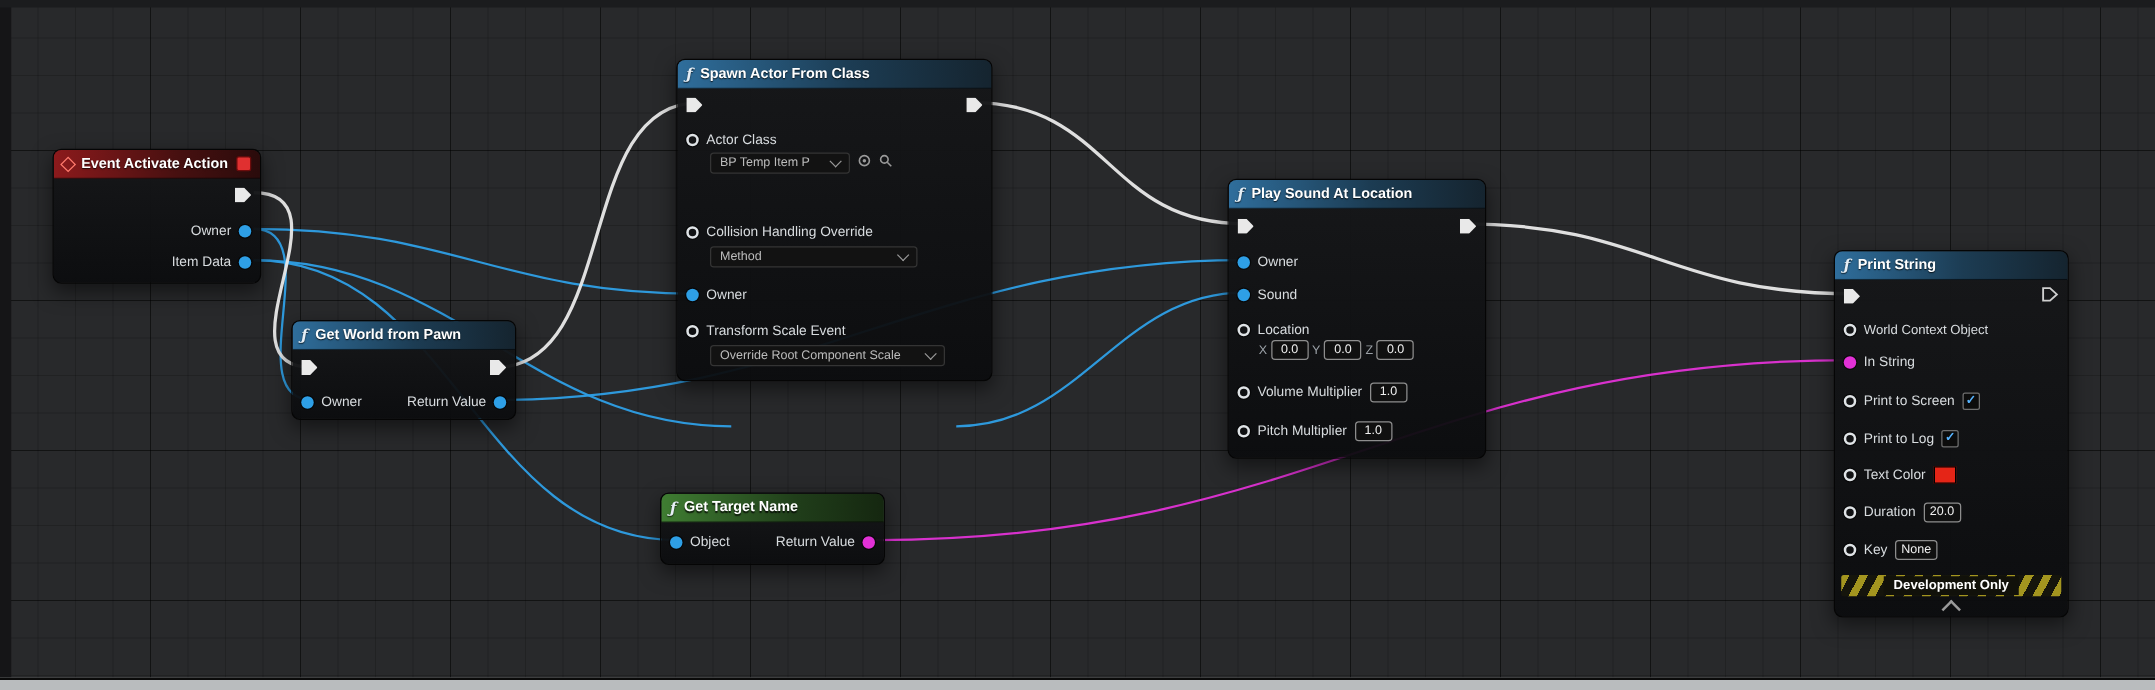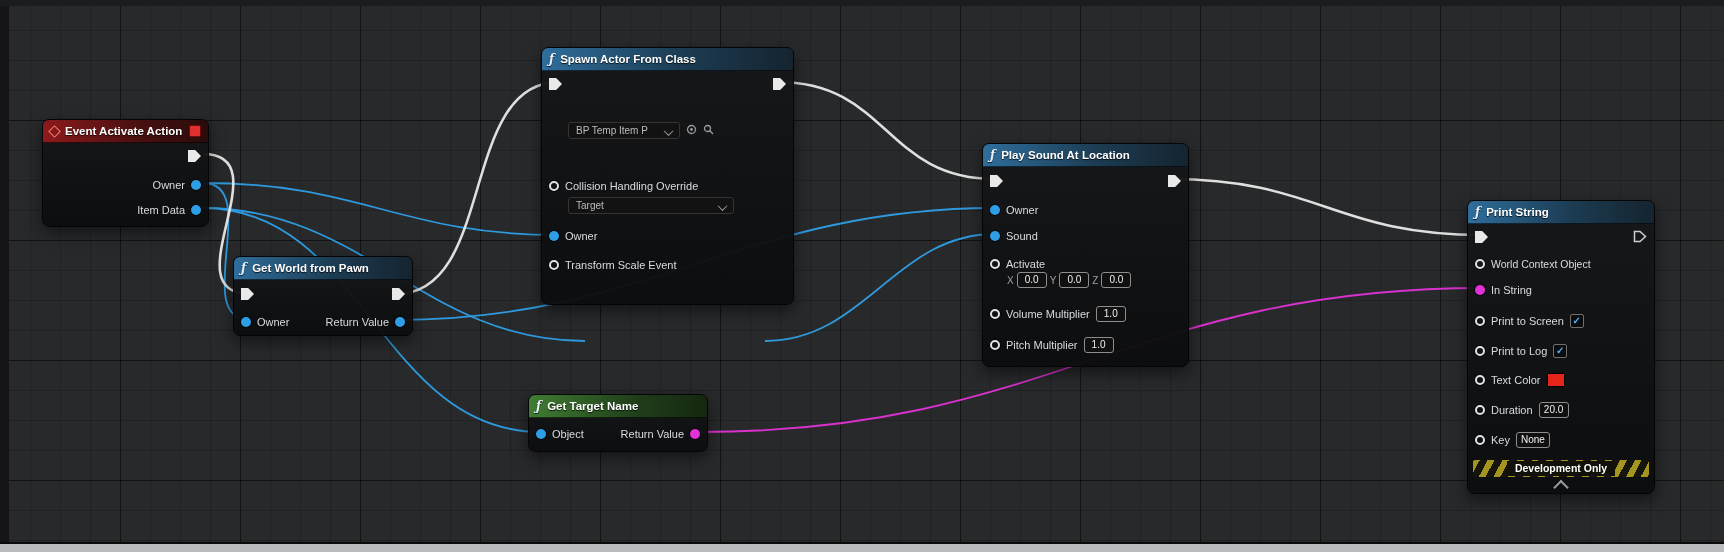--- a/index.html
+++ b/index.html
@@ -60,21 +60,21 @@
   .h-bool{border-color:var(--bool,#d0342c)}
   .h-vec{border-color:var(--vector,#f0c420)}
   .h-name{border-color:var(--name,#bd94e8)}
   .h-struct{border-color:var(--struct,#3f6fd8)}
   .c-xform{background:var(--transform,#f7941d)}
   .h-enum{border-color:var(--enum,#2fae66)}
 
   .field{background:#101010;border:1px solid #8d8d8d;border-radius:3px;padding:0 4px;
     font-size:10px;line-height:14px;color:#efefef;min-width:20px;text-align:center;white-space:nowrap}
   .dd{background:#121212;border:1px solid #343434;border-radius:3px;padding:2px 7px;
-    font-size:10px;color:#bcbcbc;display:inline-flex;align-items:flex-end;gap:8px;white-space:nowrap}
+    font-size:10px;color:#bcbcbc;display:inline-flex;align-items:center;gap:8px;white-space:nowrap}
   .dd .chev{margin-left:auto}
   .chev{width:6px;height:6px;border-right:1.5px solid #9a9a9a;border-bottom:1.5px solid #9a9a9a;
     transform:rotate(45deg) translate(-1px,-1px);flex:none}
   .cb{width:12px;height:12px;background:#0c0c0c;border:1px solid #6f6f6f;border-radius:2px;
     display:flex;align-items:center;justify-content:center;flex:none}
   .cb::after{content:"\2713";color:#57b4ff;font-size:10px;font-weight:bold;line-height:1}
   .swatch{width:16px;height:12px;background:#e52517;border:1px solid #000;flex:none}
   .iconbtn{color:#9a9a9a;font-size:11px;line-height:1;flex:none}
 
   .dev{position:absolute;left:5px;right:5px;height:17px;display:flex;align-items:center;justify-content:center;
@@ -155,20 +155,24 @@
     <div class="hdr fn">
       <span class="ficon">ƒ</span>
       <span>Spawn Actor From Class</span>
     </div>
     <div class="row" style="top:27px">
         <span class="exec"></span>
       </div>
     <div class="row out" style="top:27px">
         <span class="exec"></span>
       </div>
+    <div class="row" style="top:55px">
+      <span class="pin hollow h-obj"></span>
+      <span class="plabel">Actor Class</span>
+    </div>
     <div class="row" style="top:73px;left:26px">
       <span class="dd" style="width:96px">
         <span>BP Temp Item P</span>
         <span class="chev"></span>
       </span>
       <span class="iconbtn">
         <svg width="11" height="11" viewBox="0 0 11 11">
             <circle cx="5.5" cy="5.5" r="4" fill="none" stroke="#9a9a9a" stroke-width="1.3"></circle>
             <circle cx="5.5" cy="5.5" r="1.4" fill="#9a9a9a"></circle>
           </svg>
@@ -179,31 +183,37 @@
             <line x1="6.8" y1="6.8" x2="10" y2="10" stroke="#9a9a9a" stroke-width="1.3"></line>
           </svg>
       </span>
     </div>
     <div class="row" style="top:129px">
       <span class="pin hollow h-enum"></span>
       <span class="plabel">Collision Handling Override</span>
     </div>
     <div class="row" style="top:148px;left:26px">
       <span class="dd" style="width:150px">
-        <span>Target</span>
+        <span>Method</span>
         <span class="chev"></span>
       </span>
     </div>
     <div class="row" style="top:179px">
       <span class="pin c-obj"></span>
       <span class="plabel">Owner</span>
     </div>
     <div class="row" style="top:208px">
       <span class="pin hollow h-enum"></span>
       <span class="plabel">Transform Scale Event</span>
+    </div>
+    <div class="row" style="top:227px;left:26px">
+      <span class="dd" style="width:172px">
+        <span>Override Root Component Scale</span>
+        <span class="chev"></span>
+      </span>
     </div>
   </div>
 
 
   <div class="node" style="left:528px;top:394px;width:178px;height:56px">
     <div class="hdr pure">
       <span class="ficon">ƒ</span>
       <span>Get Target Name</span>
     </div>
     <div class="row split" style="top:30px">
@@ -232,21 +242,21 @@
     <div class="row" style="top:57px">
       <span class="pin c-obj"></span>
       <span class="plabel">Owner</span>
     </div>
     <div class="row" style="top:83px">
       <span class="pin c-obj"></span>
       <span class="plabel">Sound</span>
     </div>
     <div class="row" style="top:111px">
       <span class="pin hollow h-vec"></span>
-      <span class="plabel">Activate</span>
+      <span class="plabel">Location</span>
     </div>
     <div class="row" style="top:127px;left:24px;gap:3px">
       <span class="sub">X</span>
       <span class="field">0.0</span>
       <span class="sub">Y</span>
       <span class="field">0.0</span>
       <span class="sub">Z</span>
       <span class="field">0.0</span>
     </div>
     <div class="row" style="top:161px">

